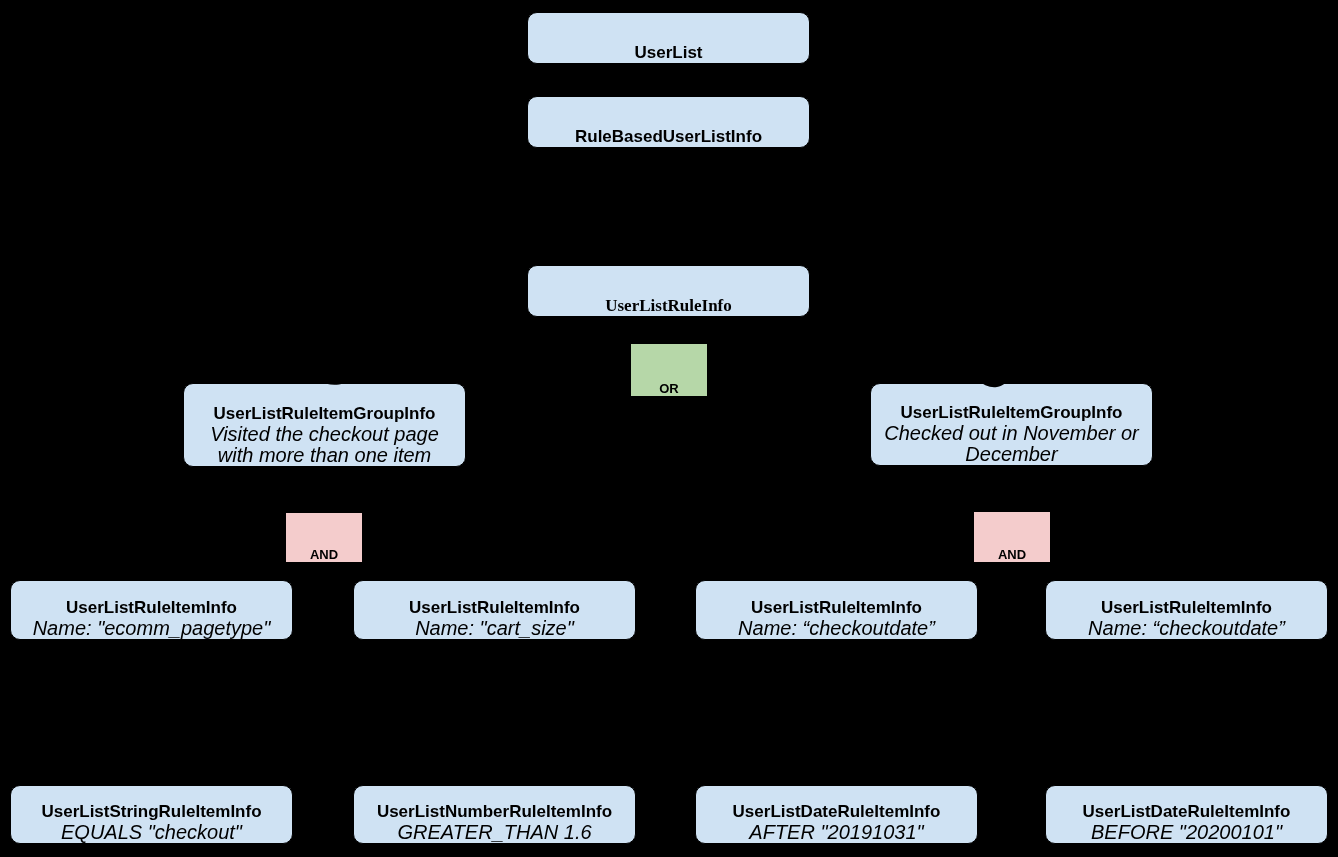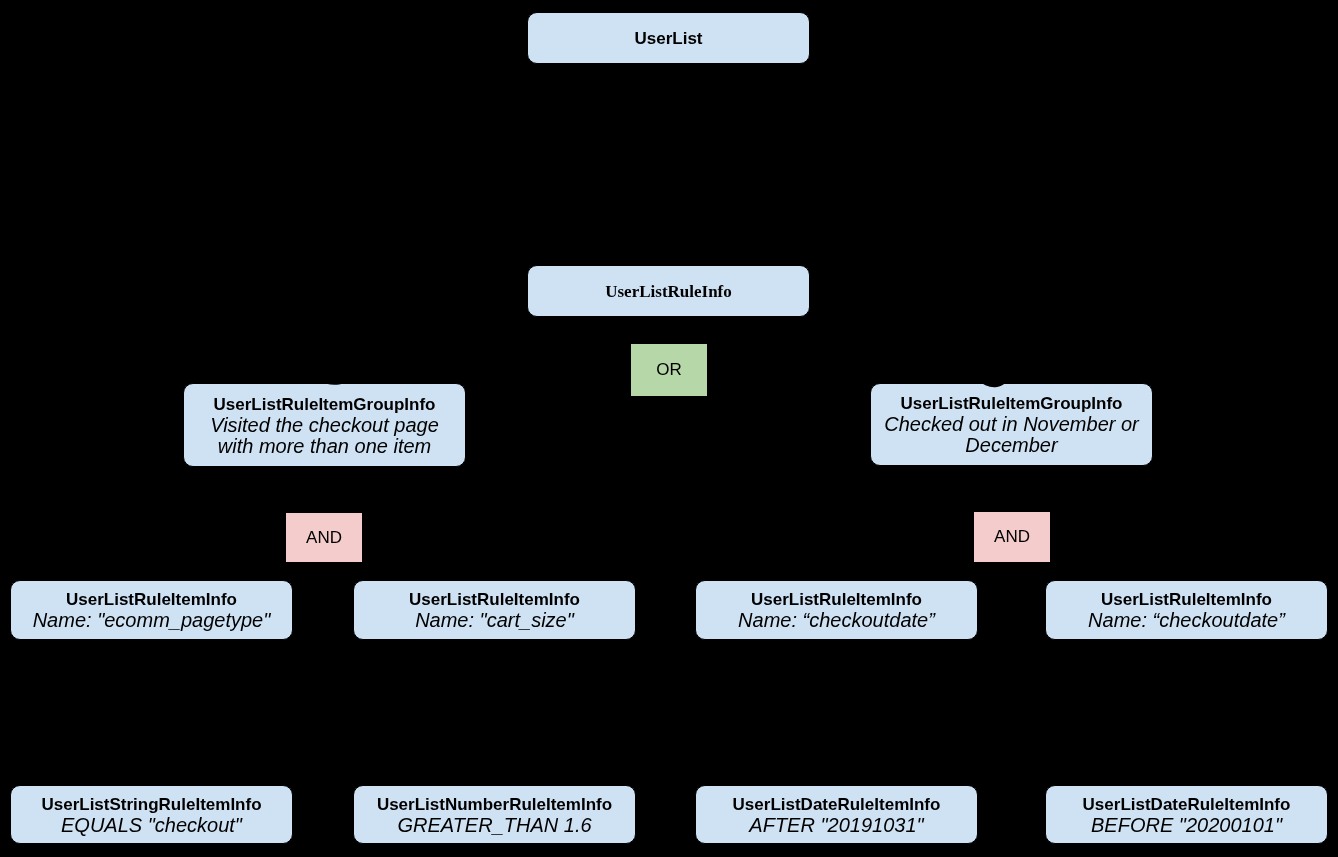--- a/index.html
+++ b/index.html
@@ -15,21 +15,21 @@
     overflow: hidden;
     font-family: "Liberation Sans", sans-serif;
     color: #000000;
   }
   .node {
     position: absolute;
     box-sizing: border-box;
     display: flex;
     flex-direction: column;
     align-items: center;
-    justify-content: center;
+    justify-content: flex-end;
     text-align: center;
   }
   .blue {
     background: #cfe2f3;
     border: 1px solid #000000;
     border-radius: 10px;
     padding: 0 13px;
   }
   .operator {
     background: #b6d7a8;
@@ -47,22 +47,22 @@
   }
   .group .title, .item .title {
     white-space: nowrap;
   }
   .subtitle {
     font-style: italic;
     font-size: 20px;
     line-height: 21px;
   }
   .op-label {
-    font-weight: normal;
-    font-size: 17px;
+    font-weight: bold;
+    font-size: 13px;
   }
   .arrowhead {
     position: absolute;
     line-height: 0;
   }
 
   
   #n-user-list        { left: 527px;  top: 12px;  width: 283px; height: 52px; }
   #n-rule-based       { left: 527px;  top: 96px;  width: 283px; height: 52px; }
   #n-expression-rule  { left: 527px;  top: 181px; width: 283px; height: 52px; }
@@ -85,20 +85,23 @@
 </style>
 </head>
 <body>
 
 <div id="canvas">
 
   <div class="node blue" id="n-user-list">
     <div class="title">UserList</div>
   </div>
 
+  <div class="node blue" id="n-rule-based">
+    <div class="title">RuleBasedUserListInfo</div>
+  </div>
 
 
   <div class="node blue" id="n-user-list-rule">
     <div class="title">UserListRuleInfo</div>
   </div>
 
   <div class="node operator or" id="n-or">
     <div class="op-label">OR</div>
   </div>
 

